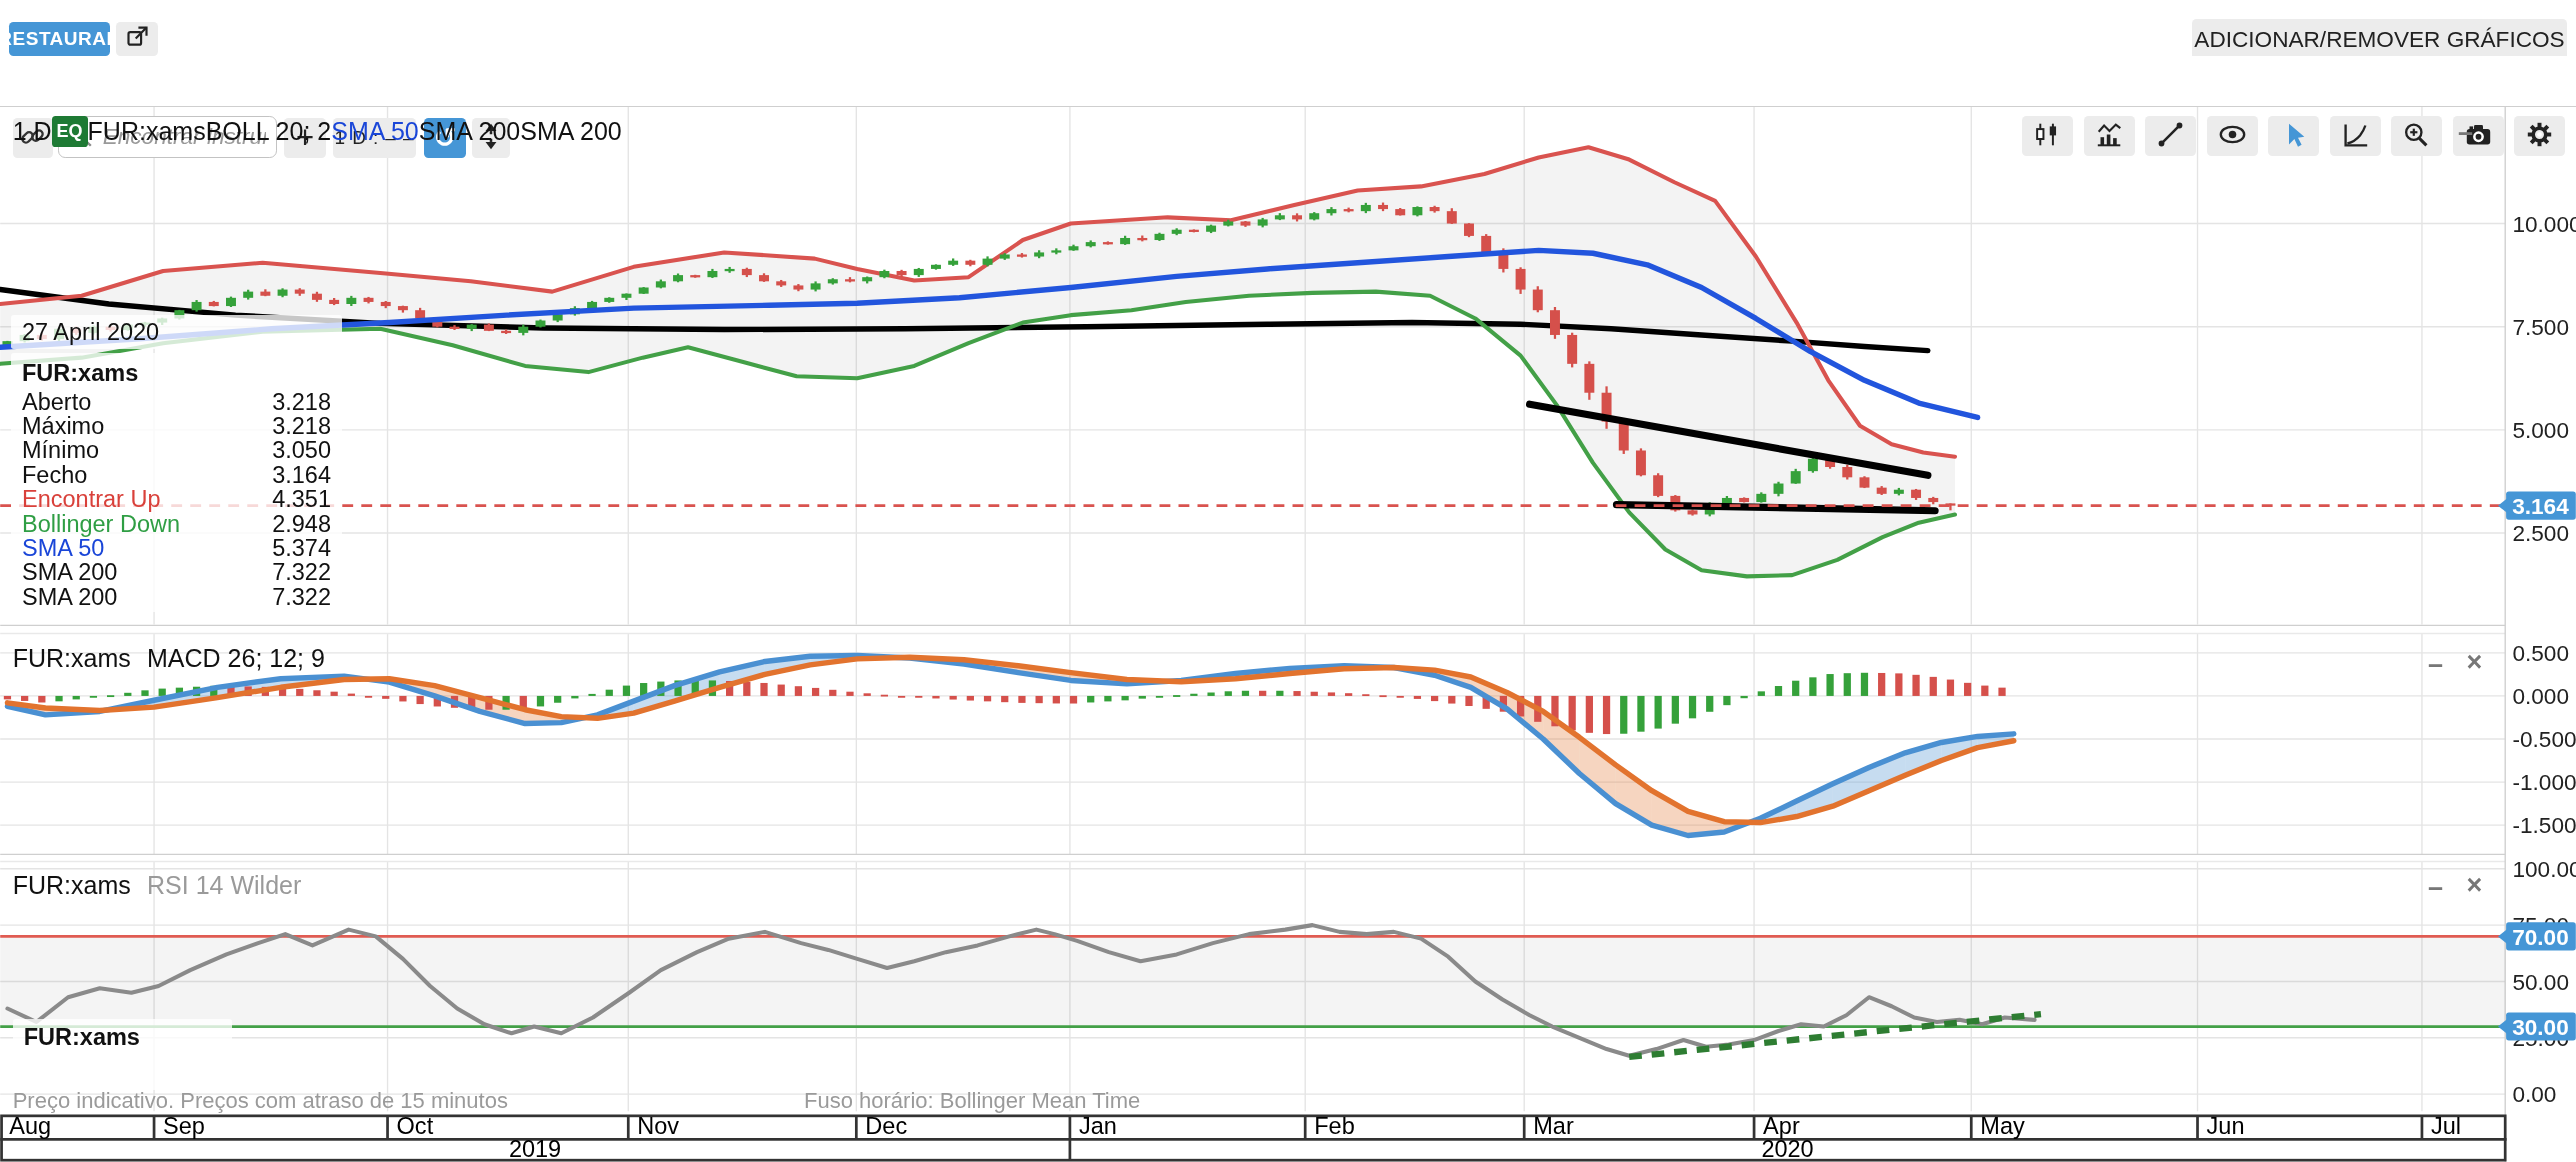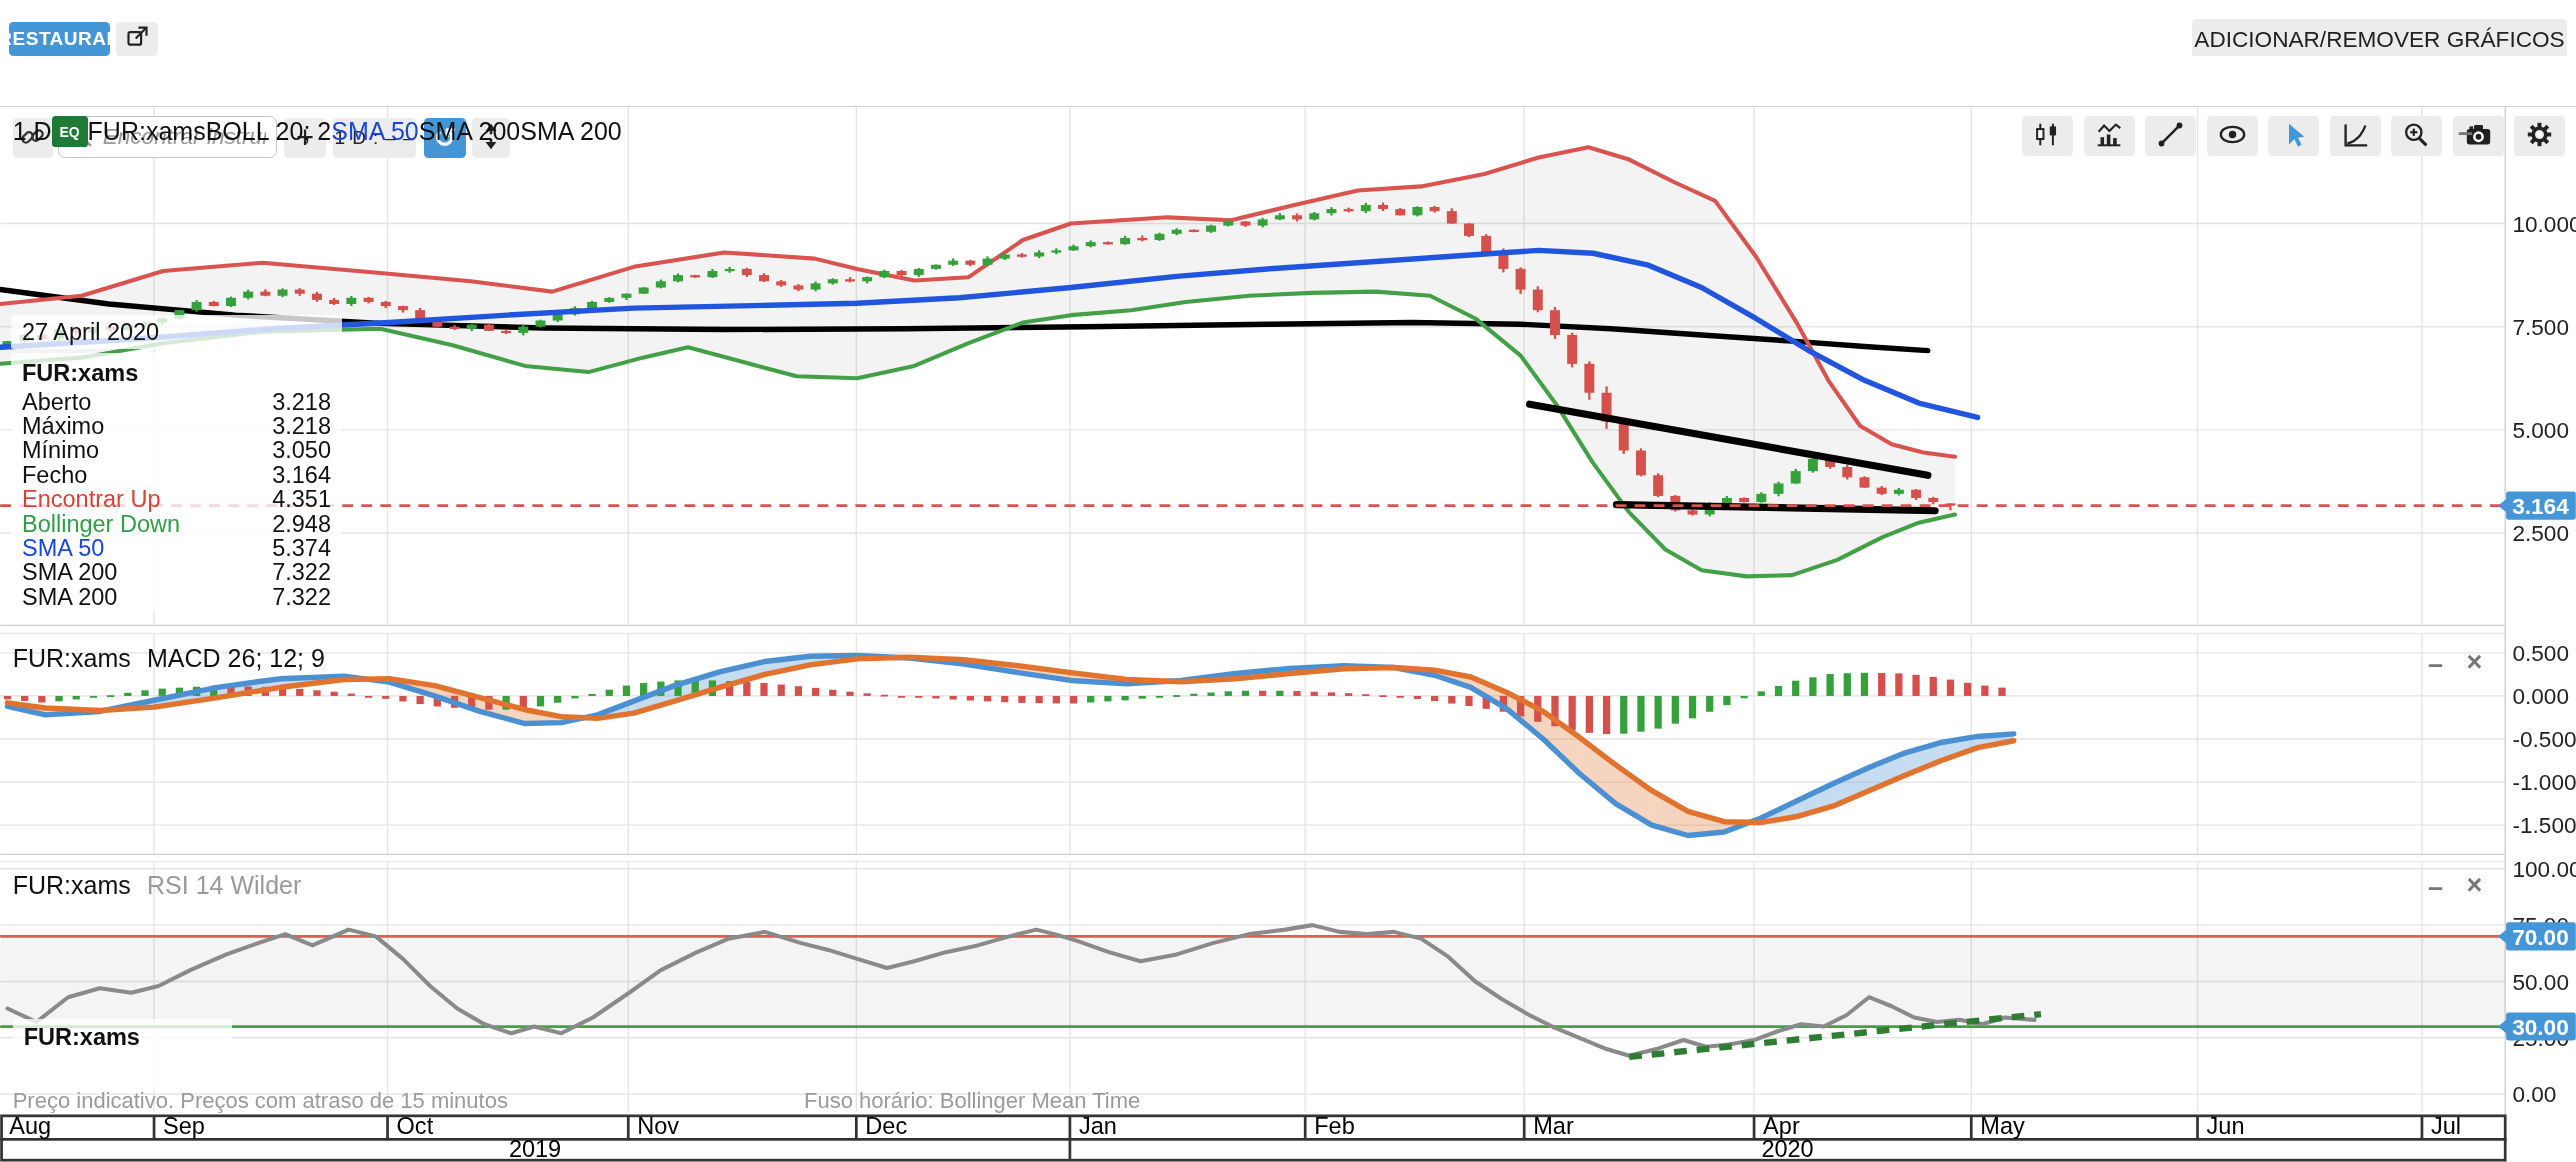--- a/index.html
+++ b/index.html
@@ -17,21 +17,21 @@
   .searchbox{left:58px;top:60px;width:219px;height:42px;border:1.8px solid #c3c3c3;border-radius:7.2px;background:#fff;display:flex;align-items:center;box-sizing:border-box;}
   .searchbox input{border:none;outline:none;width:163px;font-family:"Liberation Sans",sans-serif;font-size:22.6px;font-style:italic;color:#777;background:transparent;}
   .searchbox input::placeholder{color:#999;font-style:italic;}
   .plusbtn{left:284px;top:62px;width:42px;height:40px;font-size:31px;font-weight:300;}
   .periodbtn{left:333px;top:62px;width:83px;height:40px;font-size:19px;letter-spacing:0.9px;}
   .undobtn{left:424px;top:62px;width:42px;height:40px;font-size:27px;font-weight:bold;}
   .updownbtn{left:472px;top:62px;width:38px;height:40px;}
   .icobtn{top:60px;width:51px;height:40px;}
   
   .legend{position:absolute;display:flex;align-items:center;font-size:25px;color:#111;}
-  .eqbadge{display:inline-flex;align-items:center;justify-content:center;width:36px;height:31px;background:#1e7a34;color:#fff;font-weight:bold;font-size:14px;border-radius:3.6px;}
+  .eqbadge{display:inline-flex;align-items:center;justify-content:center;width:36px;height:31px;background:#1e7a34;color:#fff;font-weight:bold;font-size:18px;border-radius:3.6px;}
   .blue-t{color:#1a46d8;}
   .gray-t{color:#9a9a9a;text-align:center;}
   .panelbtn{position:absolute;width:33px;height:29px;display:flex;align-items:center;justify-content:center;color:#777;font-size:27px;font-weight:bold;cursor:pointer;}
   
   .tipbox{position:absolute;background:rgba(255,255,255,0.78);border-radius:2.7px;font-size:23.5px;color:#111;}
   .tipdate{left:11px;top:315px;width:331px;height:34px;display:flex;align-items:center;padding-left:11px;box-sizing:border-box;}
   .tipmain{left:11px;top:353px;width:331px;height:259px;padding:3.6px 0;box-sizing:border-box;}
   .tiprow{display:flex;justify-content:space-between;padding:0 11px;height:24.4px;line-height:24.4px;}
   .tipsym{font-weight:bold;height:33px;line-height:33px;padding:0 11px;}
   .lbl-red{color:#d9403a;}

